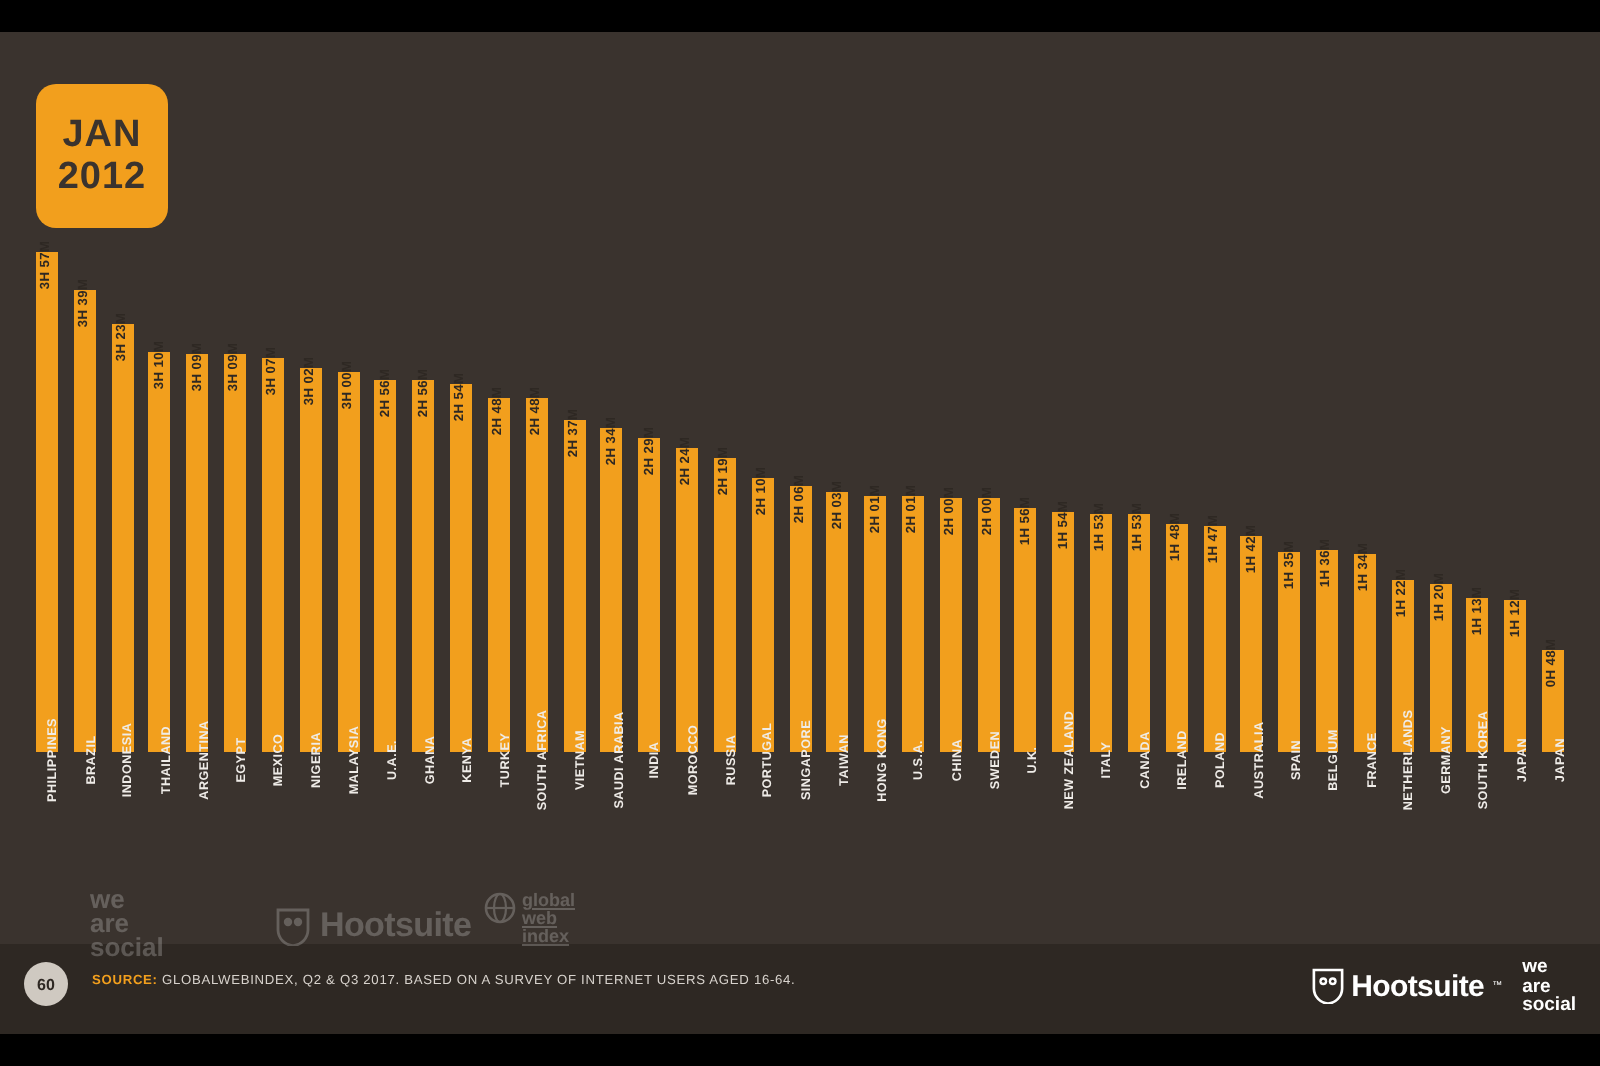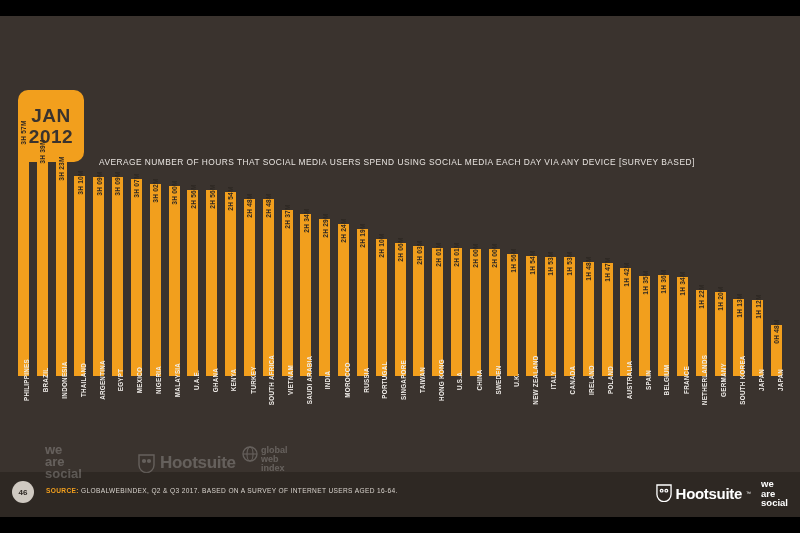--- a/index.html
+++ b/index.html
@@ -6,21 +6,21 @@
   body{width:800px;height:533px;overflow:hidden;font-family:"Liberation Sans",sans-serif;}
 
   #slide{position:relative;width:800px;height:533px;background:#3a332e;overflow:hidden;}
 
   
   .letterbox{position:absolute;left:0;width:800px;height:16px;background:#000;z-index:40;}
   .letterbox.top{top:0;}
   .letterbox.bot{bottom:0;}
 
   
-  #header{position:absolute;left:0;top:16px;width:800px;height:106px;margin-top:48px;}
+  #header{position:absolute;left:0;top:16px;width:800px;height:106px;}
   #date-badge{position:absolute;left:18px;top:26px;width:66px;height:72px;background:#f29f1d;
               border-radius:10px;display:flex;flex-direction:column;align-items:center;
               justify-content:center;line-height:1;}
   #date-badge .m{font-size:19px;font-weight:bold;color:#3a332e;letter-spacing:.5px;}
   #date-badge .y{font-size:19px;font-weight:bold;color:#3a332e;letter-spacing:.5px;margin-top:2px;}
 
   #title{position:absolute;left:98px;top:54px;font-size:30px;font-weight:bold;color:#f29f1d;
          letter-spacing:.4px;white-space:nowrap;}
   #subtitle{position:absolute;left:99px;top:93px;font-size:8.4px;color:#e8e4e0;
             letter-spacing:.45px;white-space:nowrap;}
@@ -42,21 +42,21 @@
   .lab span{display:block;transform:rotate(-90deg);transform-origin:top center;
             white-space:nowrap;font-size:6.3px;font-weight:bold;color:#efece8;
             letter-spacing:.25px;margin-top:2px;}
 
   
   .wm{position:absolute;z-index:5;pointer-events:none;opacity:.22;}
   #wm-was{left:45px;top:318px;color:#fff;font-size:13px;font-weight:bold;line-height:.92;}
   #wm-hs{left:138px;top:327px;display:flex;align-items:center;gap:5px;color:#fff;}
   #wm-hs .txt{font-size:17px;font-weight:bold;letter-spacing:-.3px;}
   #wm-gwi{left:242px;top:320px;display:flex;align-items:flex-start;gap:3px;color:#fff;}
-  #wm-gwi .txt{font-size:9px;font-weight:bold;line-height:1;}
+  #wm-gwi .txt{font-size:9px;font-weight:bold;line-height:1;text-decoration:underline;}
 
   
   #footer{position:absolute;left:0;bottom:16px;width:800px;height:45px;background:#2e2823;}
   #page-circle{position:absolute;left:12px;top:9px;width:22px;height:22px;border-radius:50%;
                background:#cfc9c1;display:flex;align-items:center;justify-content:center;
                font-size:8px;font-weight:bold;color:#2e2823;}
   #source-line{position:absolute;left:46px;top:15px;font-size:6.6px;letter-spacing:.35px;
                color:#d8d3cd;white-space:nowrap;}
   #source-line b{color:#f29f1d;}
 
@@ -72,21 +72,20 @@
 <div id="slide">
 
   <div class="letterbox top"></div>
   <div class="letterbox bot"></div>
 
   <div id="header">
     <div id="date-badge">
       <div class="m">JAN</div>
       <div class="y">2012</div>
     </div>
-    <div id="subtitle">AVERAGE NUMBER OF HOURS THAT SOCIAL MEDIA USERS SPEND USING SOCIAL MEDIA EACH DAY VIA ANY DEVICE [SURVEY BASED]</div>
   </div>
 
   <div id="chart">
     <div class="wm" id="wm-was">we<br>are<br>social</div>
     <div class="wm" id="wm-hs">
       <svg width="17" height="19" viewBox="0 0 17 19">
         <path d="M1 1h15v10a8 8 0 0 1-7.5 7.8A8 8 0 0 1 1 11z" fill="none" stroke="#fff" stroke-width="1.4"></path>
         <circle cx="6" cy="7" r="2.1" fill="#fff"></circle>
           <circle cx="11" cy="7" r="2.1" fill="#fff"></circle>
       </svg>
@@ -470,21 +469,21 @@
       </div>
       <div class="lab" style="left: 738.256px;">
         <span>JAPAN</span>
       </div>
       <div class="lab" style="left: 757.085px;">
         <span>JAPAN</span>
       </div>
     </div>
 
   <div id="footer">
-    <div id="page-circle">46</div>
+    <div id="page-circle">60</div>
     <div id="source-line">
       <b>SOURCE:</b>
       <span>GLOBALWEBINDEX, Q2 &amp; Q3 2017. BASED ON A SURVEY OF INTERNET USERS AGED 16-64.</span>
     </div>
     <div id="logos">
       <div id="hoot-logo">
         <svg width="16" height="18" viewBox="0 0 17 19">
           <path d="M1 1h15v10a8 8 0 0 1-7.5 7.8A8 8 0 0 1 1 11z" fill="none" stroke="#fff" stroke-width="1.4"></path>
           <circle cx="6" cy="7" r="2.1" fill="#fff"></circle>
             <circle cx="11" cy="7" r="2.1" fill="#fff"></circle>

